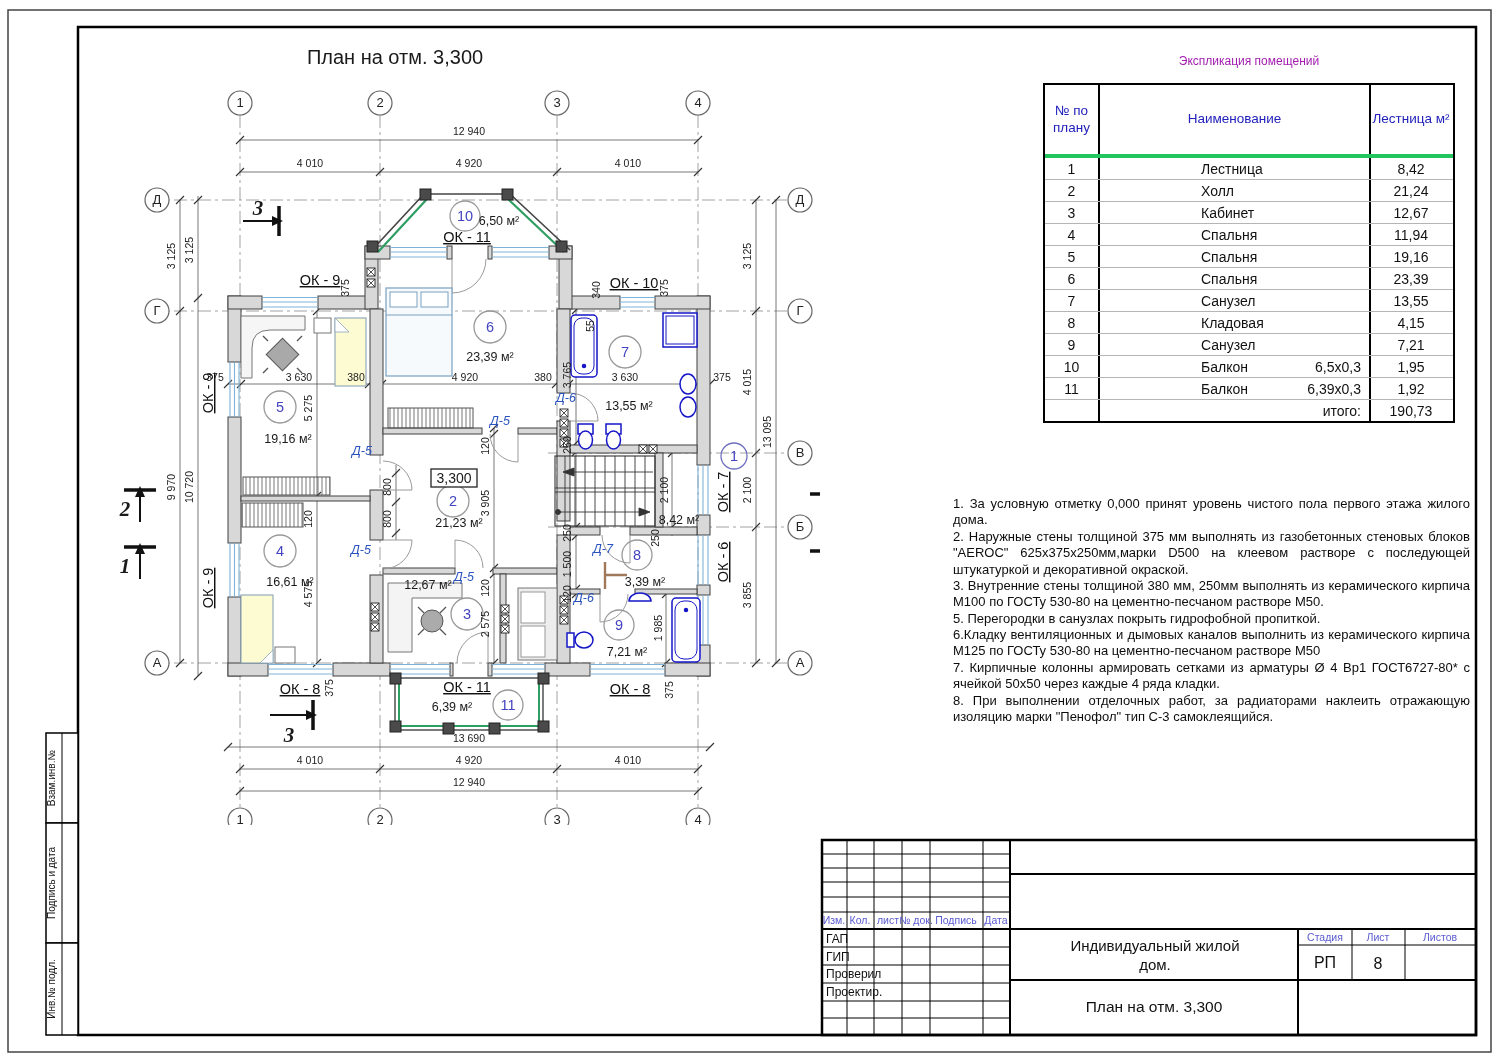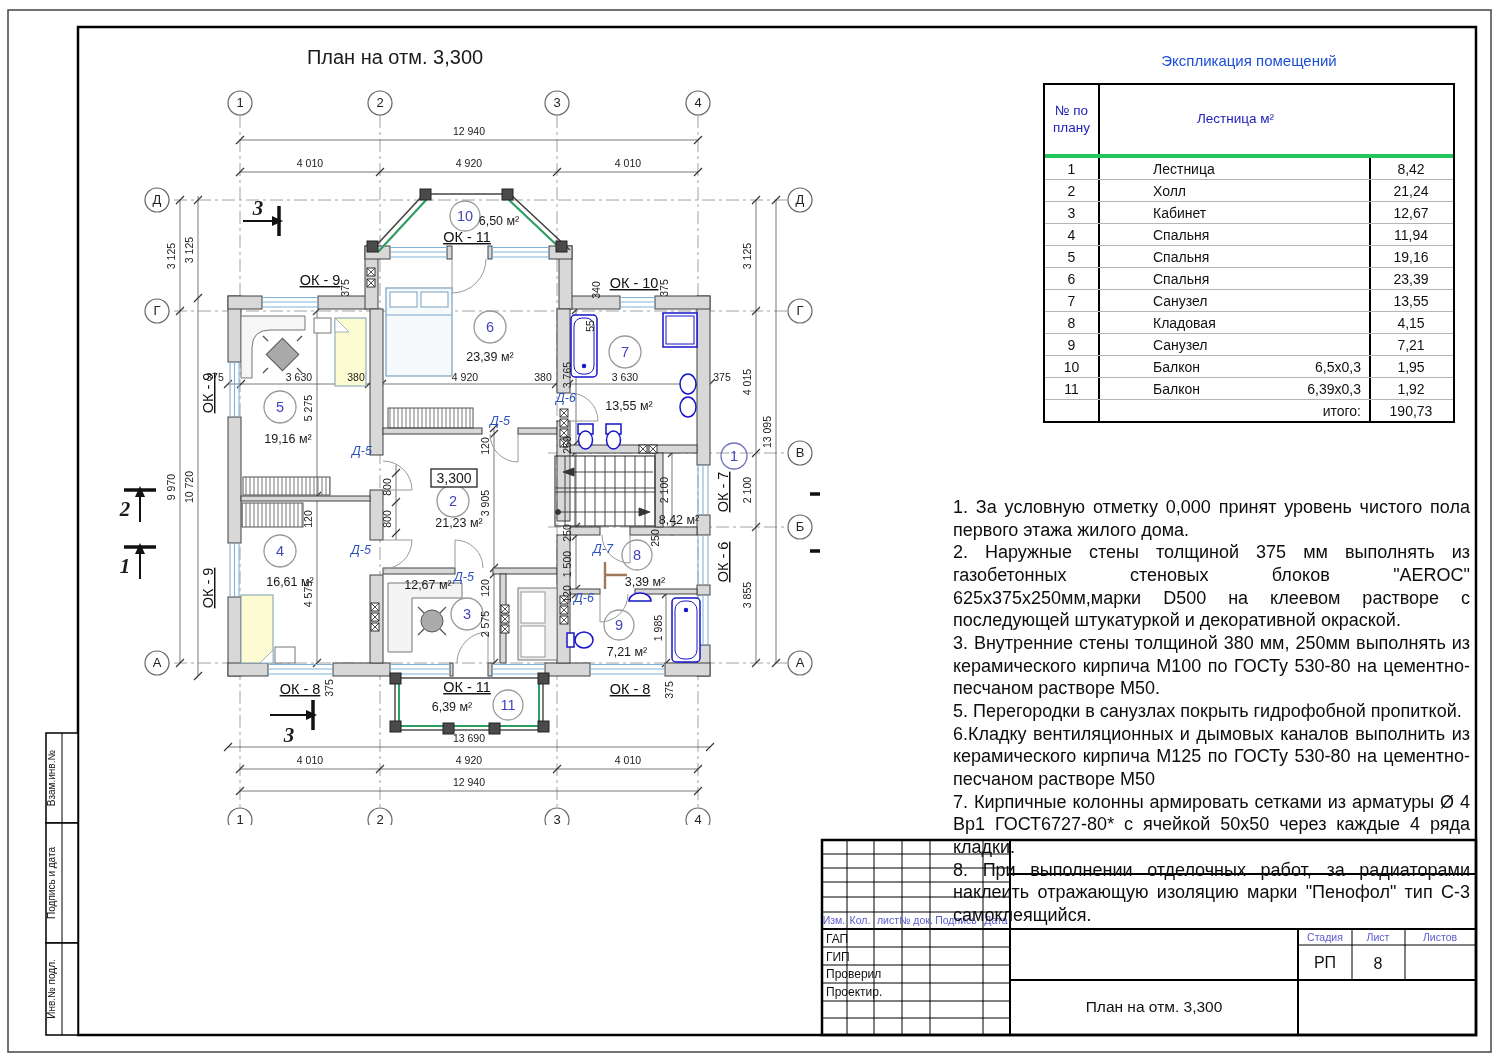--- a/index.html
+++ b/index.html
@@ -11,33 +11,33 @@
   text.dl{font-size:12.5px;font-style:italic;text-anchor:middle;fill:#2a52be;}
   text.rnum{font-size:14.5px;text-anchor:middle;fill:#4343bf;}
   text.rarea{font-size:12.5px;text-anchor:middle;fill:#1a1a1a;}
   text.sec{font-size:21px;font-style:italic;font-family:"Liberation Serif",serif;font-weight:bold;text-anchor:middle;}
   text.axn{font-size:13px;text-anchor:middle;fill:#222;}
   text.tbl{font-size:10.5px;text-anchor:middle;fill:#5b5bd0;}
   text.tbr{font-size:12px;fill:#111;}
   text.tbv{font-size:16px;text-anchor:middle;fill:#111;}
   
   .spec{position:absolute;left:1043px;top:46px;width:412px;}
-  .spec-title{width:100%;text-align:center;font-size:15px;color:#1d4ed8;height:37px;line-height:30px;}
+  .spec-title{width:100%;text-align:center;font-size:12px;color:#a21caf;height:37px;line-height:30px;}
   .spec-grid{border:2px solid #000;}
   .srow{display:grid;grid-template-columns:55px 271px 80px;}
   .srow>div{border-right:2px solid #000;display:flex;align-items:center;justify-content:center;font-size:14px;color:#111;}
   .srow>div:last-child{border-right:none;}
   .shead{height:69px;border-bottom:4px solid #22c55e;}
   .shead>div{color:#2222bb;text-align:center;font-size:13.5px;line-height:1.25;}
   .sbody .srow{height:21px;border-bottom:1px solid #b5b5b5;}
   .sbody .srow:last-child{border-bottom:none;}
-  .sbody .srow>div.cname{justify-content:flex-start;padding:0 8px 0 53px;}
+  .sbody .srow>div.cname{justify-content:flex-start;padding:0 8px 0 53px;margin-left:48px;}
   .sbody .srow>div.cname .sz{margin-left:auto;}
   
-  .notes{position:absolute;left:953px;top:496px;width:517px;font-size:18px;line-height:1.26;color:#0d0d0d;text-align:justify;}
+  .notes{position:absolute;left:953px;top:496px;width:517px;font-size:13px;line-height:1.26;color:#0d0d0d;text-align:justify;}
   .notes p{margin:0;}
   
   .tb-project{position:absolute;left:1064px;top:933px;width:182px;height:44px;display:flex;align-items:center;justify-content:center;text-align:center;font-size:15px;color:#111;line-height:1.3;}
   .tb-sheettitle{position:absolute;left:1012px;top:982px;width:284px;height:50px;display:flex;align-items:center;justify-content:center;font-size:15.5px;color:#111;}
   .mlabel{position:absolute;font-size:10px;color:#111;text-align:center;transform:rotate(-90deg);white-space:nowrap;}
 </style>
 </head>
 <body>
 
 <div class="sheet">
@@ -492,20 +492,21 @@
       <text class="dim" x="333" y="688" transform="rotate(-90 333 688)">375</text>
       <text class="dim" x="673" y="690" transform="rotate(-90 673 690)">375</text>
     </g>
   </svg>
 
   <div class="spec">
     <div class="spec-title">Экспликация помещений</div>
     <div class="spec-grid">
       <div class="srow shead">
         <div>№ по плану</div>
+        <div>Наименование</div>
         <div>Лестница м²</div>
       </div>
       <div class="sbody">
         <div class="srow">
             <div>1</div>
             <div class="cname">
               <span>Лестница</span>
               <span class="sz"></span>
             </div>
             <div>8,42</div>
@@ -605,19 +606,20 @@
   <div class="notes">
     <p class="note">1.  За условную отметку 0,000 принят уровень чистого пола первого этажа жилого дома.</p>
     <p class="note">2.  Наружные стены толщиной 375 мм выполнять из газобетонных стеновых блоков "AEROC" 625х375х250мм,марки D500  на клеевом растворе с последующей штукатуркой и декоративной окраской.</p>
     <p class="note">3.  Внутренние стены толщиной 380 мм, 250мм выполнять из керамического кирпича М100 по ГОСТу 530-80 на цементно-песчаном растворе М50.</p>
     <p class="note">5. Перегородки в санузлах  покрыть гидрофобной пропиткой.</p>
     <p class="note">6.Кладку вентиляционных и дымовых каналов выполнить из керамического кирпича М125 по ГОСТу 530-80 на цементно-песчаном растворе М50</p>
     <p class="note">7.  Кирпичные колонны армировать сетками из арматуры Ø 4 Вр1 ГОСТ6727-80* с ячейкой 50х50  через каждые 4 ряда кладки.</p>
     <p class="note">8. При выполнении отделочных работ, за радиаторами  наклеить отражающую изоляцию марки "Пенофол" тип С-3 самоклеящийся.</p>
   </div>
 
+  <div class="tb-project">Индивидуальный жилой дом.</div>
   <div class="tb-sheettitle">План на отм. 3,300</div>
 
   <div class="mlabel" style="left:9px;top:770px;width:90px;height:16px;">Взам.инв.№</div>
   <div class="mlabel" style="left:-6px;top:875px;width:120px;height:16px;">Подпись и дата</div>
   <div class="mlabel" style="left:8px;top:981px;width:92px;height:16px;">Инв.№ подл.</div>
 
 </div>
 
 </body></html>

